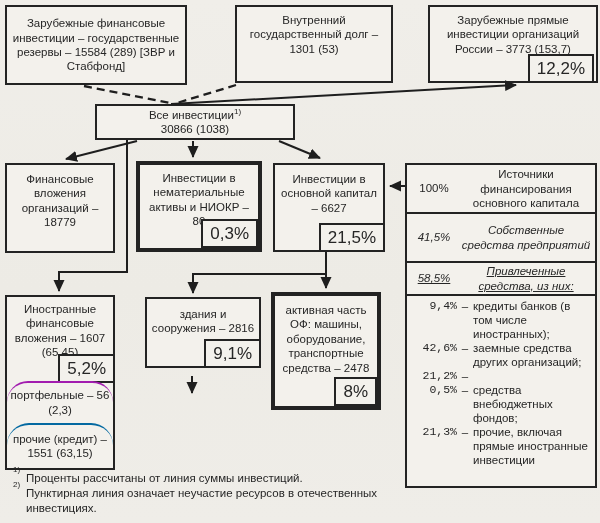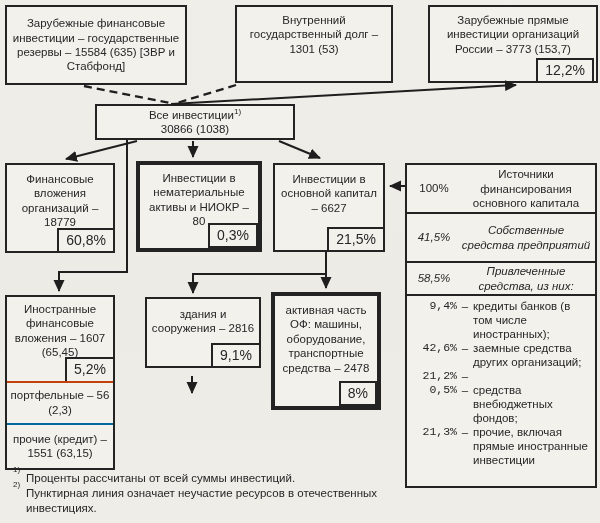--- a/index.html
+++ b/index.html
@@ -27,21 +27,21 @@
   }
   .box.thick{border-width:4px;}
   .box .txt{display:block;}
   .vcenter{display:flex;align-items:center;justify-content:center;}
   .badge{
     position:absolute;
     bottom:-2px;right:-2px;
     box-sizing:border-box;
     border:2px solid #232323;
     background:#f3f1ec;
-    font-size:14px;
+    font-size:17px;
     padding:2px 7px 2px 7px;
     line-height:1.25;
     white-space:nowrap;
   }
   .thick .badge{bottom:0;right:0;}
   sup{font-size:8px;vertical-align:super;line-height:0;}
   
   #b1{left:5px;top:5px;width:182px;height:80px;}
   #b2{left:235px;top:5px;width:158px;height:78px;padding-top:6px;}
   #b3{left:428px;top:5px;width:170px;height:78px;padding-top:6px;}
@@ -53,38 +53,38 @@
   #buildings{left:145px;top:297px;width:116px;height:71px;padding-top:8px;}
   #housing{left:145px;top:397px;width:116px;height:73px;padding-top:9px;}
   #active{left:271px;top:292px;width:110px;height:118px;padding-top:7px;}
   
   #stack{
     position:absolute;left:5px;top:295px;width:110px;height:175px;
     box-sizing:border-box;border:2px solid #232323;background:#f3f1ec;
     font-size:11.5px;line-height:1.25;text-align:center;
     display:flex;flex-direction:column;
   }
-  #stack .cell{position:relative;box-sizing:border-box;padding:3px 3px;}
+  #stack .cell{position:relative;box-sizing:border-box;padding:3px 3px;border-radius:22px;}
   #stack .c1{height:85px;padding-top:5px;}
-  #stack .c2{height:42px;border-top:2px solid #c2410c;display:flex;align-items:center;justify-content:center;}
+  #stack .c2{height:42px;border-top:2px solid #a21caf;display:flex;align-items:center;justify-content:center;}
   #stack .c3{height:46px;border-top:2px solid #0369a1;display:flex;align-items:center;justify-content:center;}
   
   #sources{
     position:absolute;left:405px;top:163px;width:192px;height:325px;
     box-sizing:border-box;border:2px solid #232323;background:#f3f1ec;
     font-size:11.5px;line-height:1.22;
     display:flex;flex-direction:column;
   }
   .src-row{display:flex;border-bottom:2px solid #232323;align-items:center;}
   .src-row .pct{width:54px;text-align:center;flex:none;}
   .src-row .lbl{flex:1;text-align:center;padding:3px 4px 3px 0;}
   .src-row.it .pct,.src-row.it .lbl{font-style:italic;}
   #srcRow1{height:47px;}
   #srcRow2{height:47px;}
-  #srcRow3{height:31px;}
+  #srcRow3{height:31px;text-decoration:underline;}
   .src-items{flex:1;padding:3px 3px 2px 2px;}
   .src-item{display:grid;grid-template-columns:48px 12px 1fr;column-gap:2px;}
   .src-item .pct{text-align:right;font-family:Liberation Mono, monospace;}
   .src-item .sep{text-align:center;}
   .src-item .lbl{text-align:left;}
   
   #footnotes{position:absolute;left:13px;top:471px;width:390px;font-size:11.5px;line-height:1.3;}
   .fn{padding-left:13px;position:relative;}
   .fn sup{position:absolute;left:0;top:-1px;font-size:8px;}
   
@@ -110,42 +110,41 @@
     <path class="ln" d="M193,141 L193,157" marker-end="url(#arr)"></path>
     <path class="ln" d="M279,141 L320,158" marker-end="url(#arr)"></path>
     <path class="ln" d="M127,140 L127,272 L59,272 L59,291" marker-end="url(#arr)"></path>
     <path class="ln" d="M405,186 L390,186" marker-end="url(#arr)"></path>
     <path class="ln" d="M326,252 L326,274 L193,274 L193,293" marker-end="url(#arr)"></path>
     <path class="ln" d="M326,274 L326,288" marker-end="url(#arr)"></path>
     <path class="ln" d="M192,376 L192,393" marker-end="url(#arr)"></path>
   </svg>
 
   <div class="box vcenter" id="b1">
-    <span class="txt">Зарубежные финансовые инвестиции – государственные резервы – 15584 (635) [ЗВР и Стабфонд]</span>
+    <span class="txt">Зарубежные финансовые инвестиции – государственные резервы – 15584 (289) [ЗВР и Стабфонд]</span>
   </div>
 
   <div class="box" id="b2">
     <span class="txt">Внутренний государственный долг – 1301 (53)</span>
   </div>
 
   <div class="box" id="b3">
     <span class="txt">Зарубежные прямые инвестиции организаций России – 3773 (153,7)</span>
     <span class="badge">12,2%</span>
   </div>
 
   <div class="box vcenter" id="ball">
     <span class="txt">
       <span>Все инвестиции</span><sup>1)</sup><br>
       <span>30866 (1038)</span>
     </span>
   </div>
 
   <div class="box" id="bA">
     <span class="txt">Финансовые вложения организаций – 18779</span>
-    <span class="badge">60,8%</span>
   </div>
 
   <div class="box thick" id="bB">
     <span class="txt">Инвестиции в нематериальные активы и НИОКР – 80</span>
     <span class="badge">0,3%</span>
   </div>
 
   <div class="box" id="bC">
     <span class="txt">Инвестиции в основной капитал – 6627</span>
     <span class="badge">21,5%</span>
@@ -212,21 +211,21 @@
         <span class="pct">21,3%</span>
         <span class="sep">–</span>
         <span class="lbl">прочие, включая прямые иностранные инвестиции</span>
       </div>
     </div>
   </div>
 
   <div id="footnotes">
     <div class="fn">
       <sup>1)</sup>
-      <span>Проценты рассчитаны от всей суммы инвестиций.</span>
+      <span>Проценты рассчитаны от линия суммы инвестиций.</span>
     </div>
     <div class="fn">
       <sup>2)</sup>
       <span>Пунктирная линия означает неучастие ресурсов в отечественных инвестициях.</span>
     </div>
   </div>
 
 </div>
 
 </body></html>

